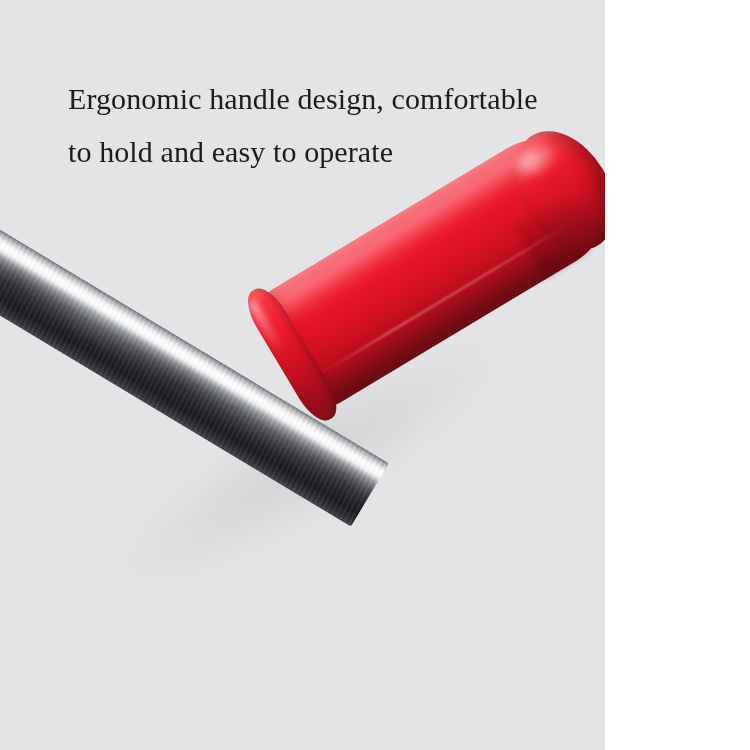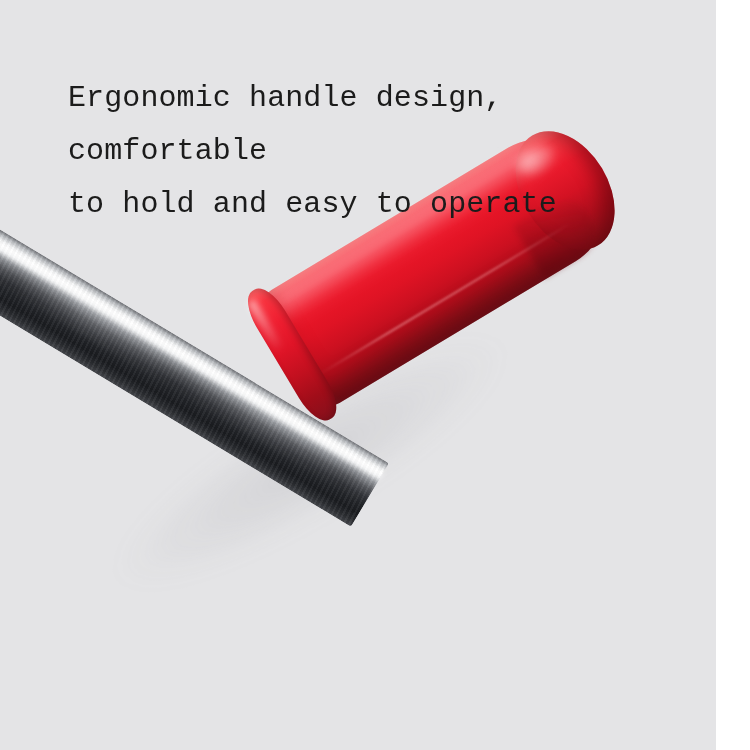--- a/index.html
+++ b/index.html
@@ -2,25 +2,25 @@
 <html><head>
 <meta charset="utf-8">
 <style>
   html, body {
     margin: 0;
     padding: 0;
     background: #ffffff;
   }
   #stage {
     position: relative;
-    width: 716px;
+    width: 605px;
     height: 750px;
     overflow: hidden;
     background: #e4e4e6;
-    font-family: Liberation Mono, monospace;
+    font-family: Liberation Serif, serif;
   }
 
   
   #caption {
     position: absolute;
     left: 68px;
     top: 72px;
     width: 640px;
     font-size: 30px;
     line-height: 53px;

